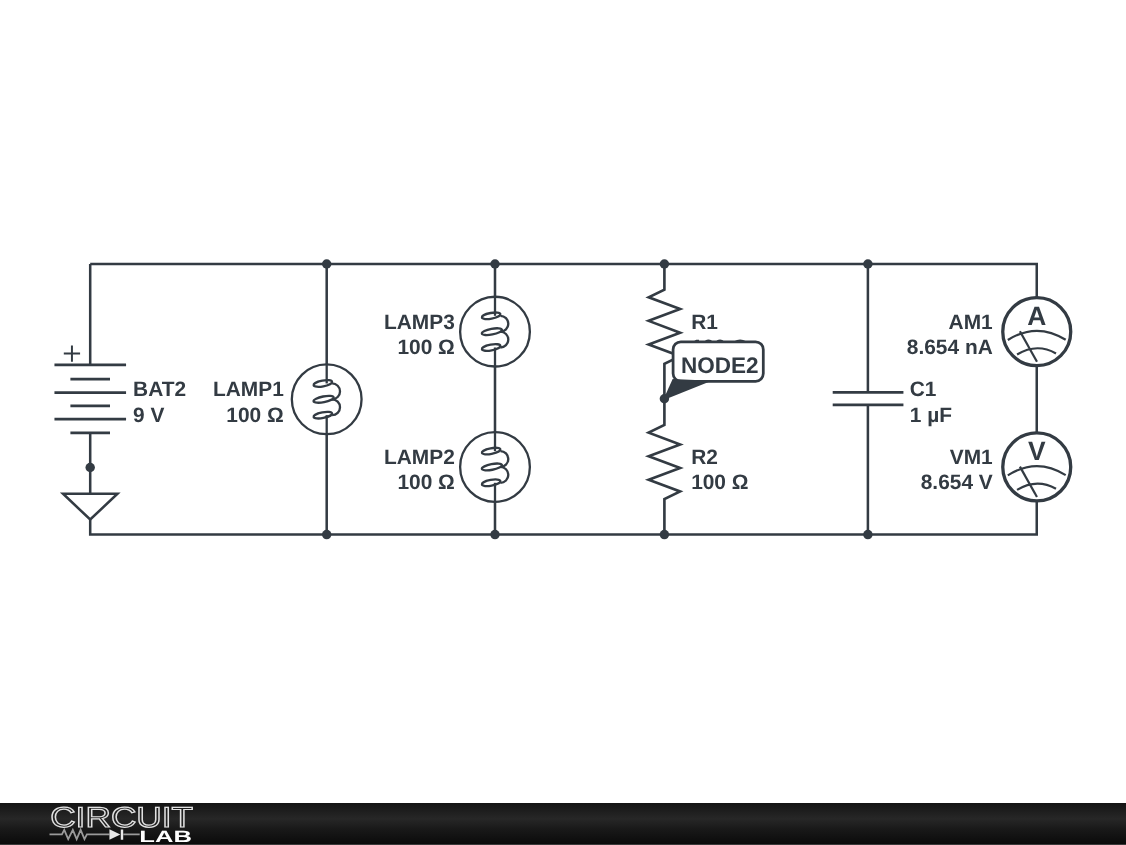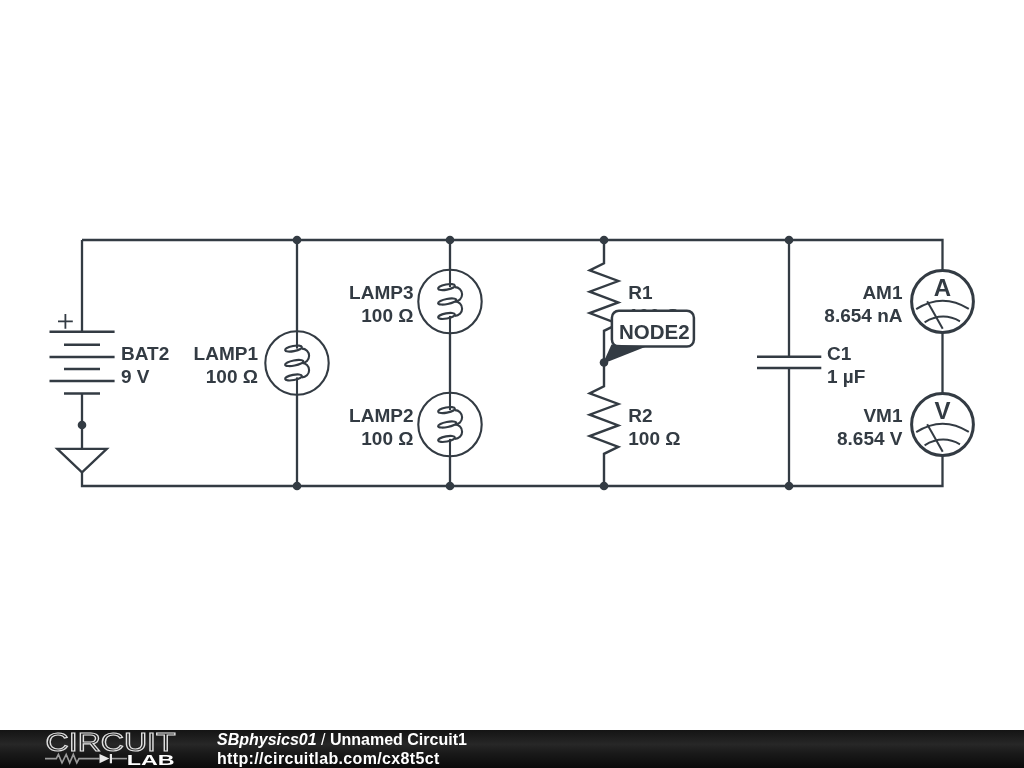--- a/index.html
+++ b/index.html
@@ -108,15 +108,14 @@
 
 <div class="footer">
   <svg width="220" height="38" style="position:absolute;left:0;top:0" xmlns="http://www.w3.org/2000/svg">
     <text x="45.6" y="21.4" font-size="26" textLength="130" lengthAdjust="spacingAndGlyphs" fill="none" stroke="#e2e2e2" stroke-width="1.1">CIRCUIT</text>
     <path d="M45,28.6 H56.3 L58.4,24.4 62,32.9 66.2,24.4 69.7,32.9 73.3,24.4 76.8,32.9 79,28.6 H99.5" stroke="#9a9a9a" stroke-width="1.6" fill="none"></path>
     <polygon points="99.5,23.9 99.5,33.3 109.4,28.6" fill="#e8e8e8"></polygon>
     <path d="M110.9,24 V33.3" stroke="#e8e8e8" stroke-width="2.2" fill="none"></path>
     <path d="M112,28.6 H127" stroke="#9a9a9a" stroke-width="1.6" fill="none"></path>
     <text x="126.7" y="35" font-size="15" font-weight="bold" textLength="47.8" lengthAdjust="spacingAndGlyphs" fill="#fff">LAB</text>
   </svg>
-  <div style="position:absolute;left:217px;top:0.9px;color:#fff;font-size:16px;line-height:18.7px;white-space:nowrap;"><b><i>SBphysics01</i></b> / <b>Unnamed Circuit1</b><br><b style="letter-spacing:0.35px;">http://circuitlab.com/cx8t5ct</b></div>
 </div>
 
 
 </body></html>

